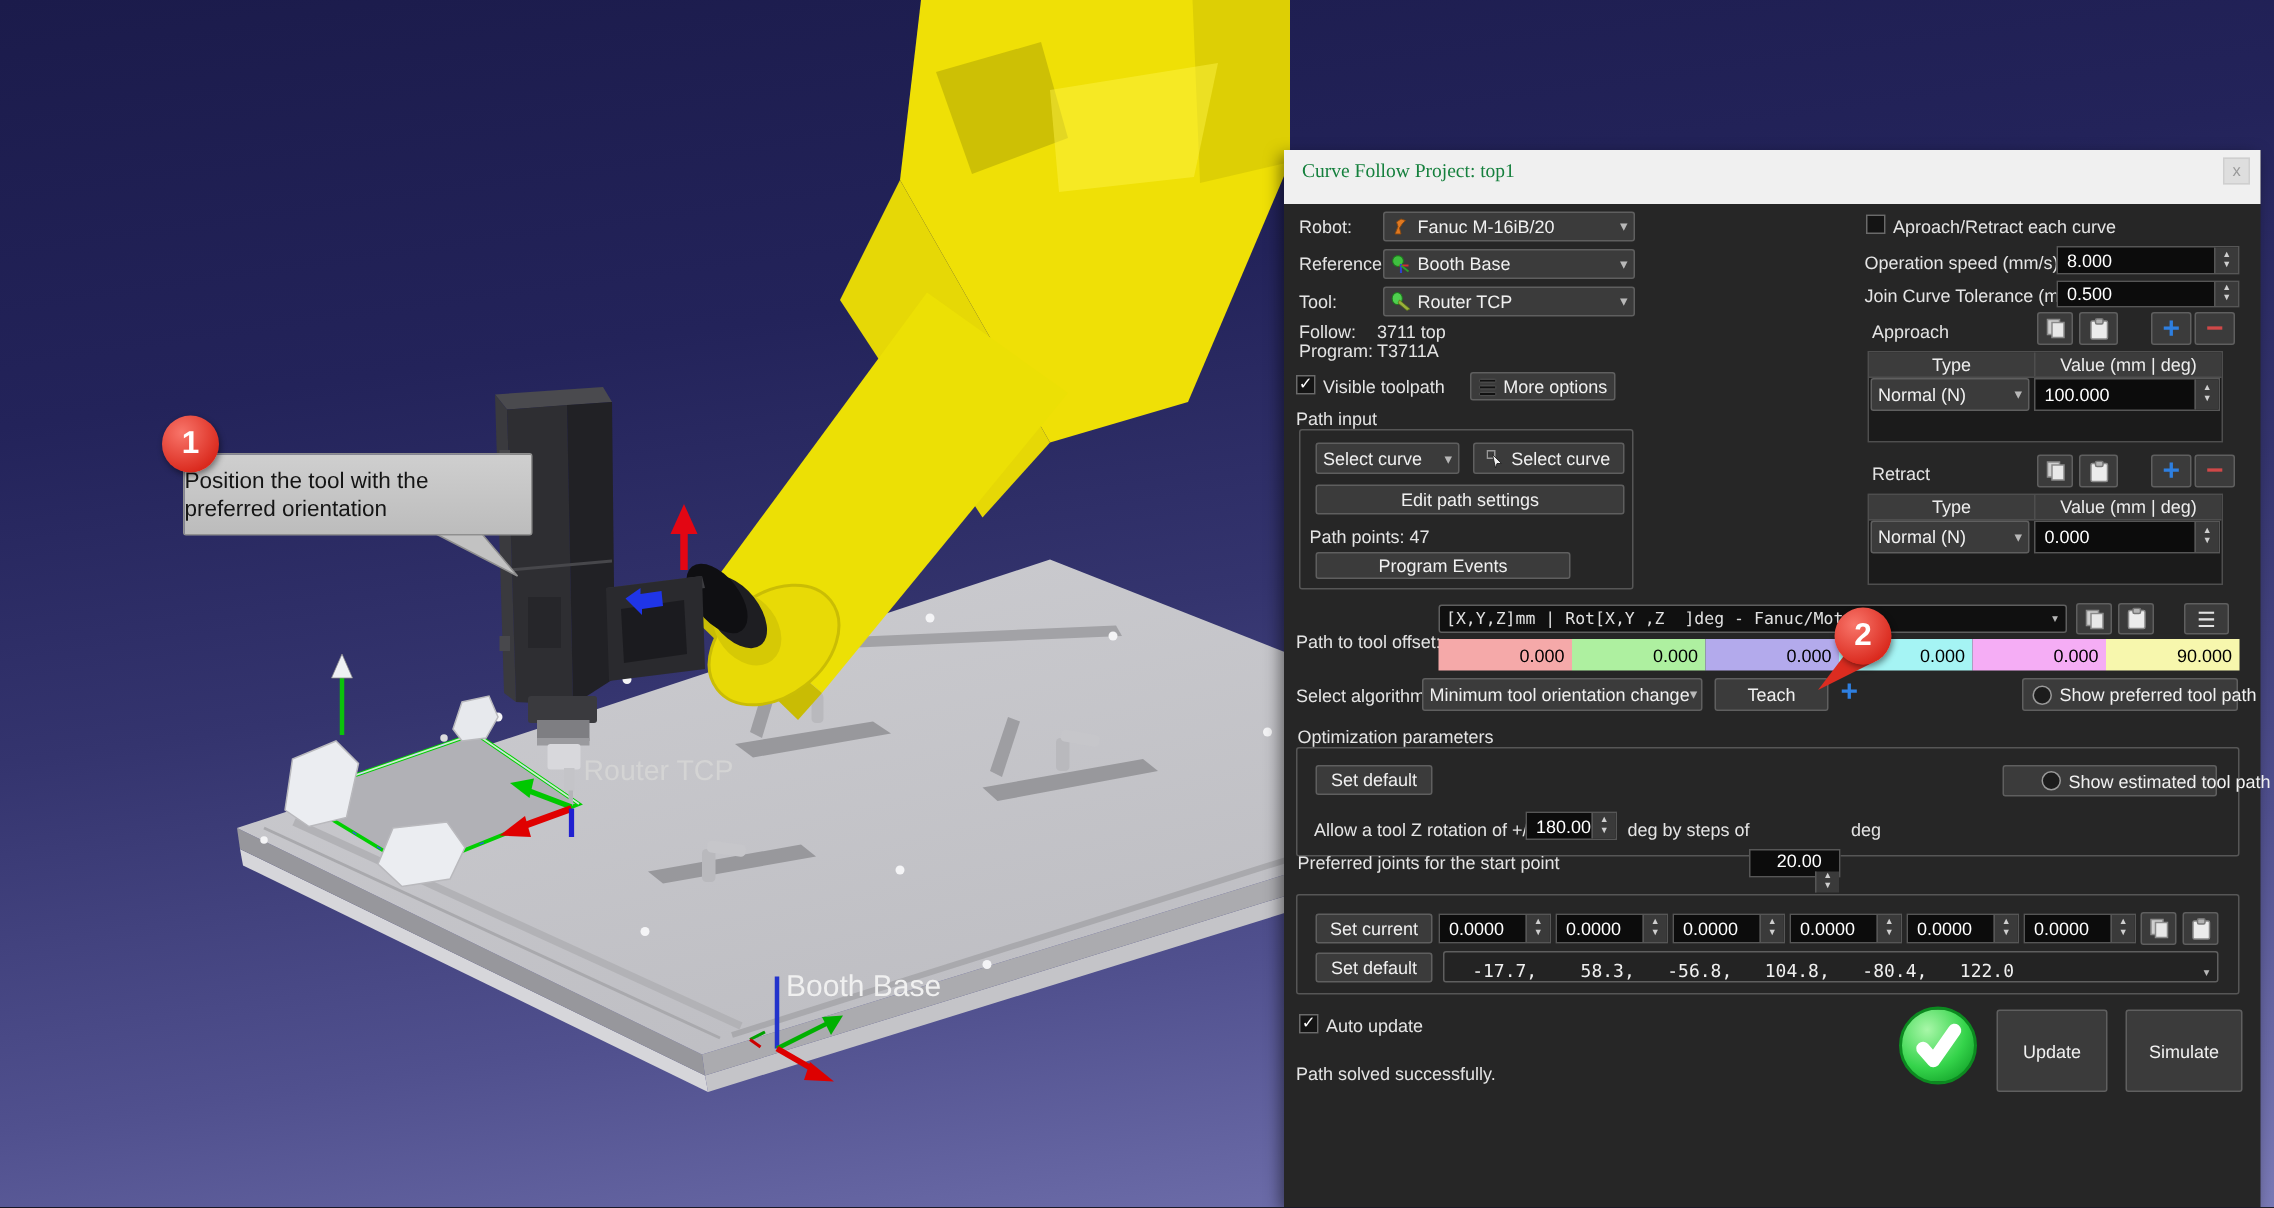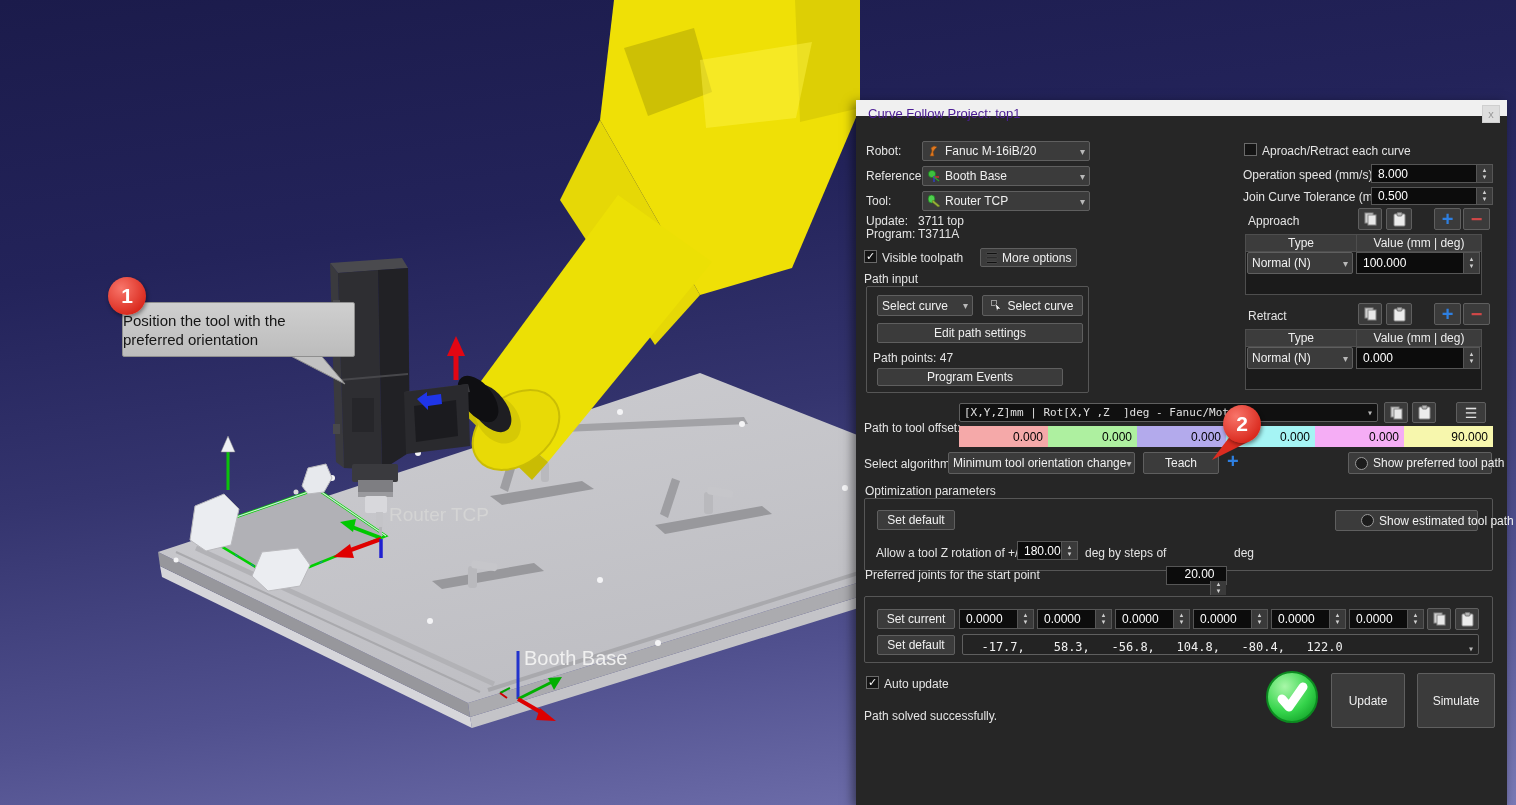--- a/index.html
+++ b/index.html
@@ -13,22 +13,22 @@
     background:linear-gradient(#cfcfcf,#bcbcbc);border:1px solid #8f8f8f;border-radius:2px;
     color:#151515;font-size:15px;display:flex;flex-direction:column;justify-content:center;line-height:19px;}
   .badge{position:absolute;width:38px;height:38px;border-radius:50%;z-index:12;
     background:radial-gradient(circle at 35% 30%,#f8756a,#da291d 75%);
     color:#fff;font-weight:bold;font-size:21px;display:flex;align-items:center;justify-content:center;
     box-shadow:1px 2px 4px rgba(0,0,0,.45);}
   .overlay-svg{position:absolute;left:0;top:0;z-index:11;pointer-events:none;}
   
   .panel{position:absolute;left:856px;top:100px;width:651px;height:705px;background:#262626;z-index:5;
     box-shadow:-3px 3px 10px rgba(0,0,0,.5);font-size:12px;color:#e4e4e4;}
-  .titlebar{position:absolute;left:0;top:0;width:100%;height:16px;background:#f0f0f0;color:#4c1d95;
-    font-size:13px;line-height:28px;padding-left:12px;box-sizing:border-box;}
+  .titlebar{position:absolute;left:0;top:0;width:100%;height:36px;background:#f0f0f0;color:#15803d;
+    font-size:13px;line-height:28px;padding-left:12px;box-sizing:border-box;font-family:Liberation Serif, serif;}
   .closebtn{position:absolute;right:7px;top:5px;width:18px;height:18px;background:#dedede;border:1px solid #cfcfcf;
     color:#9a9a9a;font-size:11px;line-height:16px;text-align:center;box-sizing:border-box;}
   .lbl{position:absolute;color:#e4e4e4;white-space:nowrap;}
   .btn{position:absolute;background:#3b3b3b;border:1px solid #5f5f5f;border-radius:2px;color:#f0f0f0;
     display:flex;align-items:center;justify-content:center;box-sizing:border-box;white-space:nowrap;}
   .dd{position:absolute;background:#3b3b3b;border:1px solid #5f5f5f;border-radius:2px;color:#f0f0f0;
     display:flex;align-items:center;box-sizing:border-box;padding:0 4px;white-space:nowrap;overflow:hidden;}
   .dd .arr{margin-left:auto;color:#b8b8b8;font-size:10px;}
   .arr::before{content:"▾";}
   .spin{position:absolute;background:#0c0c0c;border:1px solid #565656;color:#fff;
@@ -241,21 +241,21 @@
       <span class="ico">
         <svg viewBox="0 0 14 14">
             <ellipse cx="4.5" cy="5" rx="3.4" ry="4" fill="#4fcf4f" stroke="#1d7a1d" stroke-width="0.7"></ellipse>
             <path d="M6 6 L13 12 L11 13 L5 8 Z" fill="#9ab03a" stroke="#5a701a" stroke-width="0.5"></path>
           </svg>
       </span>
       <span>Router TCP</span>
       <span class="arr"></span>
     </div>
 
-    <div class="lbl" style="left:10px;top:114px;">Update:</div>
+    <div class="lbl" style="left:10px;top:114px;">Follow:</div>
     <div class="lbl" style="left:62px;top:114px;">3711 top</div>
     <div class="lbl" style="left:10px;top:127px;">Program:</div>
     <div class="lbl" style="left:62px;top:127px;">T3711A</div>
 
     <div class="chk checked" style="left:8px;top:150px;"></div>
     <div class="lbl" style="left:26px;top:151px;">Visible toolpath</div>
     <div class="btn" style="left:124px;top:148px;width:97px;height:19px;">
       <span class="menu-ico" style="color:#111;text-shadow:0 0 1px #999;margin-right:4px;">☰</span>
       <span>More options</span>
     </div>
@@ -272,21 +272,21 @@
             <rect x="0.5" y="0.5" width="5" height="5" fill="none" stroke="#9a9a9a" stroke-width="1"></rect>
             <path d="M4 3 L10 9 L7 9 L6 12 Z" fill="#f0f0f0" stroke="#222" stroke-width="0.6"></path>
           </svg>
       </span>
       <span>Select curve</span>
     </div>
     <div class="btn" style="left:21px;top:223px;width:206px;height:20px;">
       <span>Edit path settings</span>
     </div>
     <div class="lbl" style="left:17px;top:251px;">Path points: 47</div>
-    <div class="btn" style="left:21px;top:268px;width:186px;height:18px;">
+    <div class="btn" style="left:21px;top:268px;width:170px;height:18px;">
       <span>Program Events</span>
     </div>
 
     <div class="chk" style="left:388px;top:43px;"></div>
     <div class="lbl" style="left:406px;top:44px;">Aproach/Retract each curve</div>
 
     <div class="lbl" style="left:387px;top:68px;">Operation speed (mm/s)</div>
     <div class="spin" style="left:515px;top:64px;width:122px;height:19px;">
       <span>8.000</span>
       <span class="arrows"></span>

